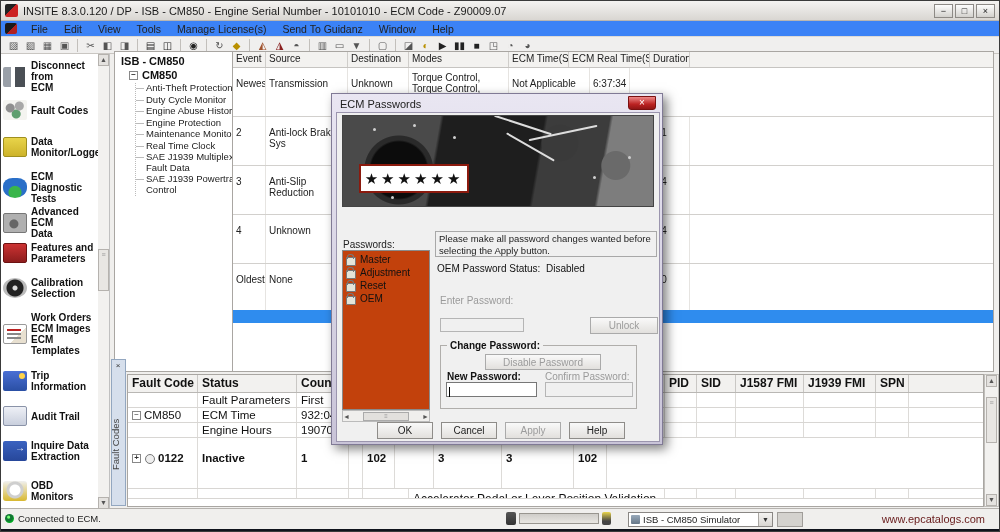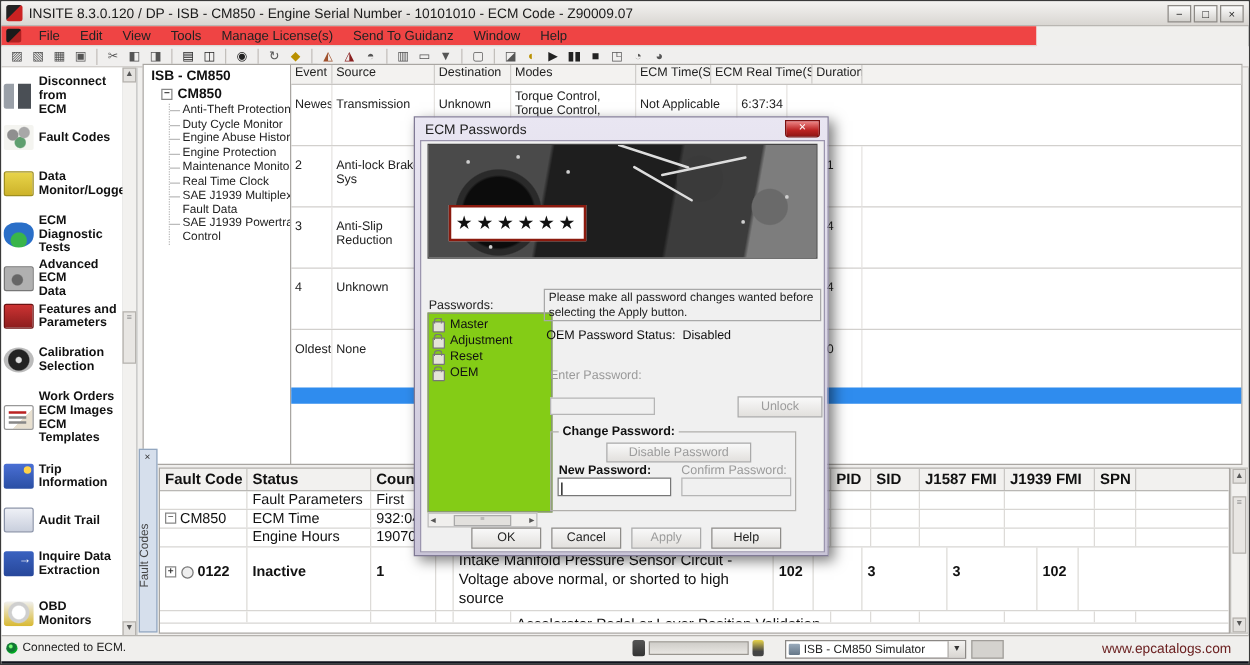--- a/index.html
+++ b/index.html
@@ -8,21 +8,21 @@
   .preline{white-space:pre-line;}
 
   
   #titlebar{left:0;top:0;width:1000px;height:20px;background:linear-gradient(#f4f3f1,#d9d6d2);border-bottom:1px solid #b9b6b2;display:flex;align-items:center;gap:5px;padding:0 4px;box-sizing:border-box;}
   #titlebar .title{font-size:11px;color:#1a1a1a;white-space:nowrap;overflow:hidden;}
   .applogo{width:13px;height:13px;background:linear-gradient(135deg,#222 45%,#c22 46%);border-radius:2px;flex:0 0 auto;}
   .winbtns{position:absolute;right:4px;top:3px;display:flex;gap:2px;}
   .winbtn{width:19px;height:14px;background:linear-gradient(#fdfdfd,#d3d1cd);border:1px solid #8d8a86;font-size:9px;line-height:12px;text-align:center;color:#222;box-sizing:border-box;}
 
   
-  #menubar{left:0;top:20px;width:828px;height:16px;background:#ef4444;border-bottom:1px solid #dcdad7;display:flex;align-items:center;gap:0;padding-left:4px;box-sizing:border-box;}
+  #menubar{left:0;top:20px;width:1000px;height:16px;background:#3b82f6;border-bottom:1px solid #dcdad7;display:flex;align-items:center;gap:0;padding-left:4px;box-sizing:border-box;}
   .menulogo{width:12px;height:11px;background:linear-gradient(135deg,#1a1a1a 55%,#b02020 56%);border-radius:2px;margin-right:6px;}
   .menuitem{font-size:10.5px;color:#222;padding:1px 8px;}
 
   
   #toolbar{left:0;top:36px;width:1000px;height:17px;background:#f0efee;border-bottom:1px solid #c9c6c2;display:flex;align-items:center;padding-left:4px;box-sizing:border-box;}
   .tbsep{width:1px;height:13px;background:#c2bfbb;margin:0 4px;}
   .tbicon{width:17px;height:15px;font-size:10px;line-height:15px;text-align:center;color:#555;}
   .tbicon.c1{color:#b99000;} .tbicon.c2{color:#a0522d;} .tbicon.c3{color:#8a2020;} .tbicon.c4{color:#222;}
 
   
@@ -93,21 +93,21 @@
   #engine{position:absolute;left:5px;top:2px;width:312px;height:92px;background:
     radial-gradient(circle at 18% 60%,#0c0c0c 28px,#2a2a2a 30px 34px,transparent 35px),
     radial-gradient(circle at 70% 30%,#3a3a3a 18px,transparent 19px),
     radial-gradient(circle at 88% 55%,#6a6a6a 14px,transparent 15px),
     linear-gradient(100deg,#4a4a4a 0 30%,#1e1e1e 31% 62%,#3c3c3c 63% 82%,#7d7d7d 83%);
     border:1px solid #444;box-sizing:border-box;overflow:hidden;}
   .wire{position:absolute;background:#ddd;height:1.5px;border-radius:2px;}
   .bolt{position:absolute;width:3px;height:3px;background:#cfcfcf;border-radius:50%;}
   #pwdbox{position:absolute;left:16px;top:48px;width:110px;height:29px;background:#fff;border:2px solid #8b1a0e;box-sizing:border-box;text-align:center;font-size:15px;letter-spacing:3px;line-height:26px;color:#111;overflow:hidden;}
   #pwd-label{position:absolute;left:6px;top:126px;font-size:10px;color:#222;}
-  #pwd-list{position:absolute;left:5px;top:137px;width:100px;height:160px;background:#84cc16;border:1px solid #8a8a8a;box-sizing:border-box;padding:2px 0 0 3px;}
+  #pwd-list{position:absolute;left:5px;top:137px;width:88px;height:160px;background:#c2410c;border:1px solid #8a8a8a;box-sizing:border-box;padding:2px 0 0 3px;}
   .pwd-item{display:flex;align-items:center;gap:4px;height:13px;font-size:10px;color:#111;}
   .lock-ic{width:8px;height:7px;border:1px solid #777;border-radius:1px;background:#e4e4d8;position:relative;flex:0 0 auto;margin-top:3px;}
   .lock-ic::before{content:"";position:absolute;left:0px;top:-4px;width:5px;height:4px;border:1px solid #777;border-bottom:none;border-radius:3px 3px 0 0;}
   #pwd-hscroll{position:absolute;left:5px;top:297px;width:88px;height:12px;background:#f0efed;border:1px solid #bbb;box-sizing:border-box;display:flex;align-items:center;justify-content:space-between;font-size:7px;color:#555;}
   .hs-thumb{width:46px;height:9px;background:#e2e0dd;border:1px solid #aaa;box-sizing:border-box;font-size:6px;line-height:7px;text-align:center;color:#999;}
   #notice{position:absolute;left:98px;top:118px;width:222px;height:26px;border:1px solid #a8a8a8;box-sizing:border-box;font-size:9.5px;line-height:12px;color:#222;padding:1px 3px;}
   #oem-status{position:absolute;left:100px;top:150px;font-size:10px;color:#111;}
   #enter-label{position:absolute;left:103px;top:182px;font-size:10px;color:#9a9a9a;}
   .txt-disabled{background:#f0f0f0;border:1px solid #b5b5b5;box-sizing:border-box;}
   #enter-input{position:absolute;left:103px;top:205px;width:84px;height:14px;}
@@ -413,23 +413,20 @@
         <div class="ft-cell f-j15"></div>
         <div class="ft-cell f-j19"></div>
         <div class="ft-cell f-spn"></div>
         <div class="ft-cell f-fill"></div>
     </div>
     <div class="ft-row ft-main">
       <div class="ft-cell f-code"><span class="expander" style="display:inline-block;vertical-align:middle;margin-right:1px;">+</span><span class="circle-ic"></span><span>0122</span></div>
       <div class="ft-cell f-status">Inactive</div>
       <div class="ft-cell f-count">1</div>
       <div class="ft-cell f-h1"></div>
-      <div class="ft-cell f-desc">Intake Manifold Pressure Sensor Circuit -
-Voltage above normal, or shorted to high
-source</div>
       <div class="ft-cell f-pid">102</div>
       <div class="ft-cell f-sid"></div>
       <div class="ft-cell f-j15">3</div>
       <div class="ft-cell f-j19">3</div>
       <div class="ft-cell f-spn">102</div>
       <div class="ft-cell f-fill"></div>
     </div>
     <div class="ft-row" style="height:9px;overflow:hidden;">
       <div class="ft-cell f-code"></div>
         <div class="ft-cell f-status"></div>

